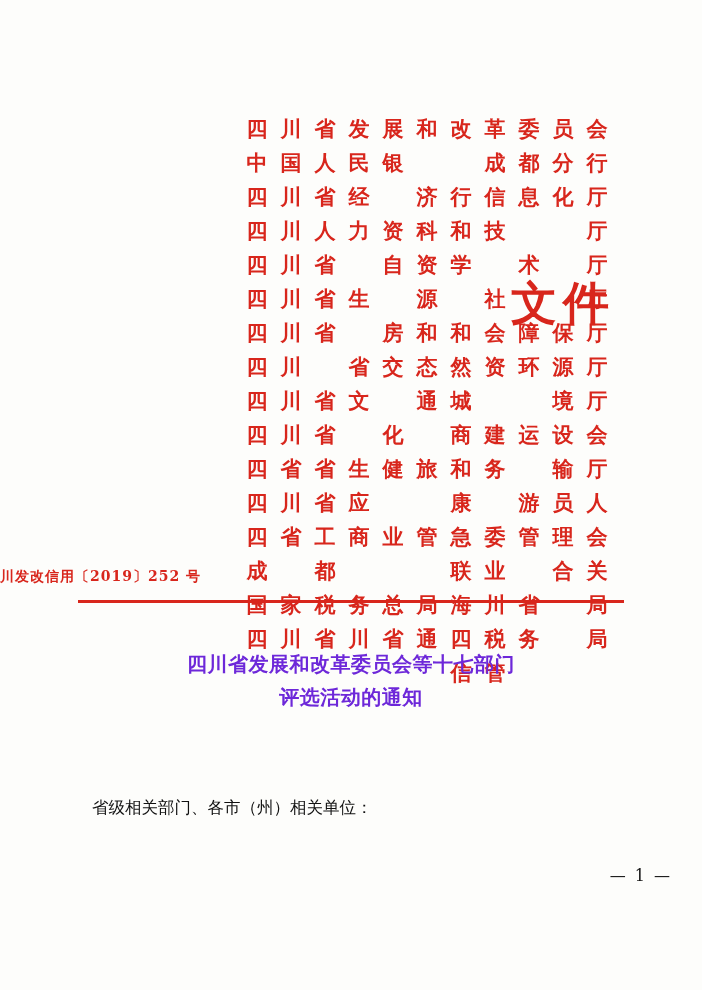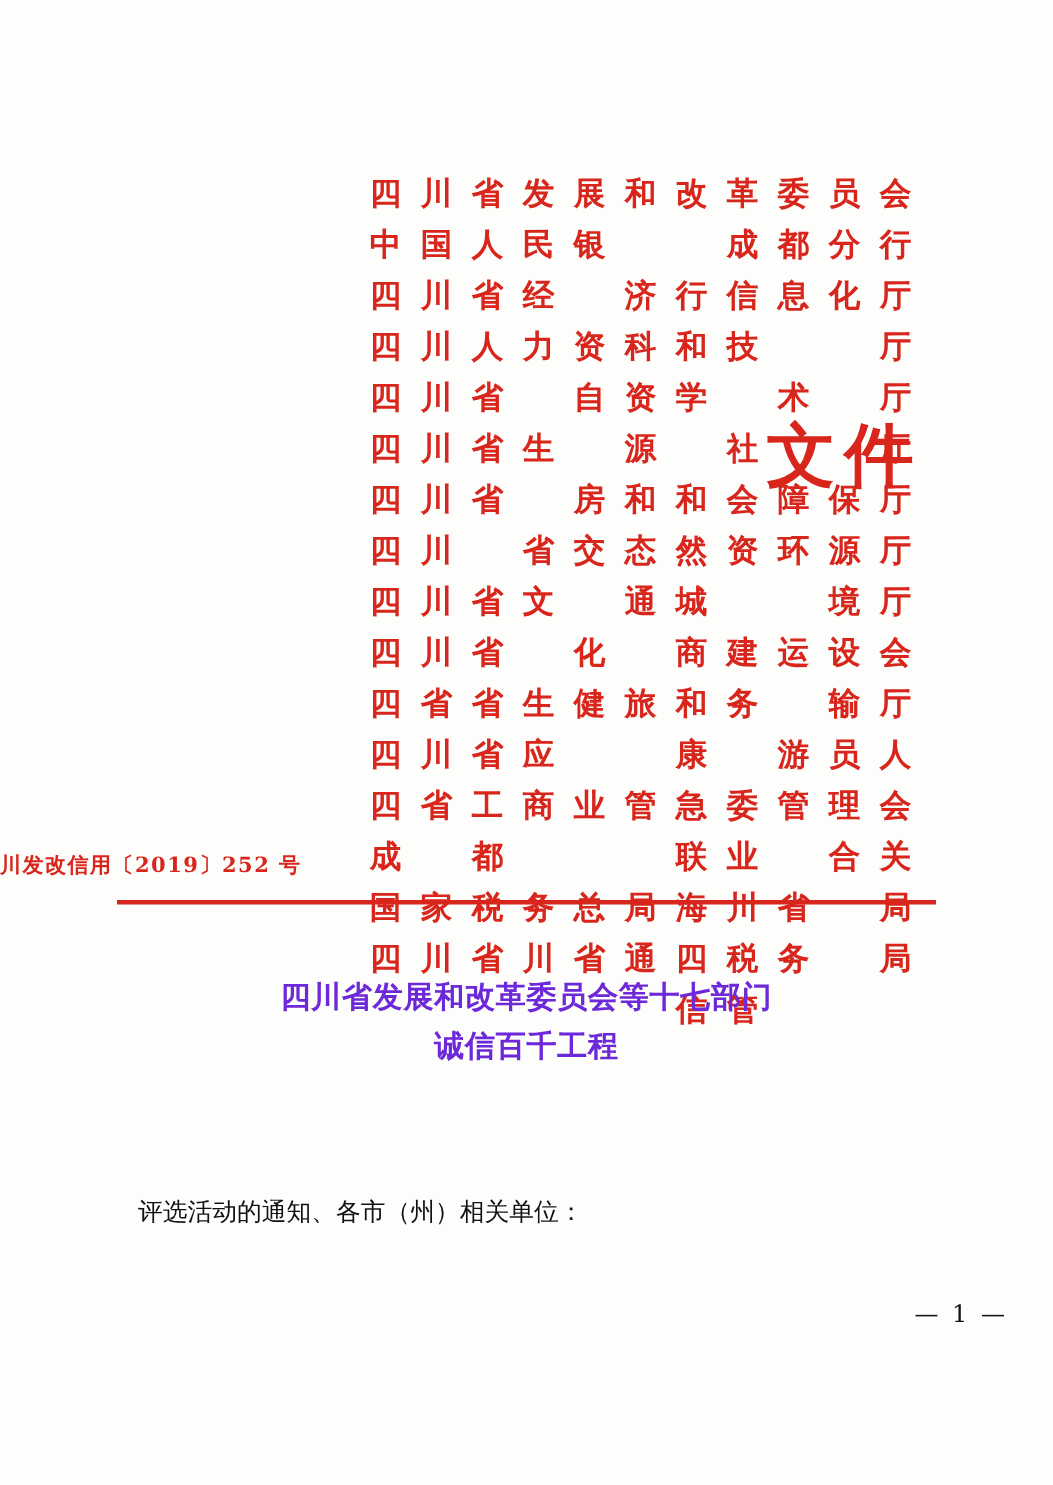--- a/index.html
+++ b/index.html
@@ -178,22 +178,22 @@
     </div>
 
     <div class="wenjian">文件</div>
   </div>
 
   <div class="docnum">川发改信用〔2019〕252 号</div>
   <div class="red-rule"></div>
 
   <div class="title">
     <span class="tline">四川省发展和改革委员会等十七部门</span>
-    <span class="tline">诚信百千工程</span>
+    <span class="tline">评选活动的通知</span>
   </div>
 
   <div class="body-text">
-    <span class="para">评选活动的通知、各市（州）相关单位：</span>
+    <span class="para">省级相关部门、各市（州）相关单位：</span>
   </div>
 
   <div class="page-number">— 1 —</div>
 
 </div>
 
 </body></html>

